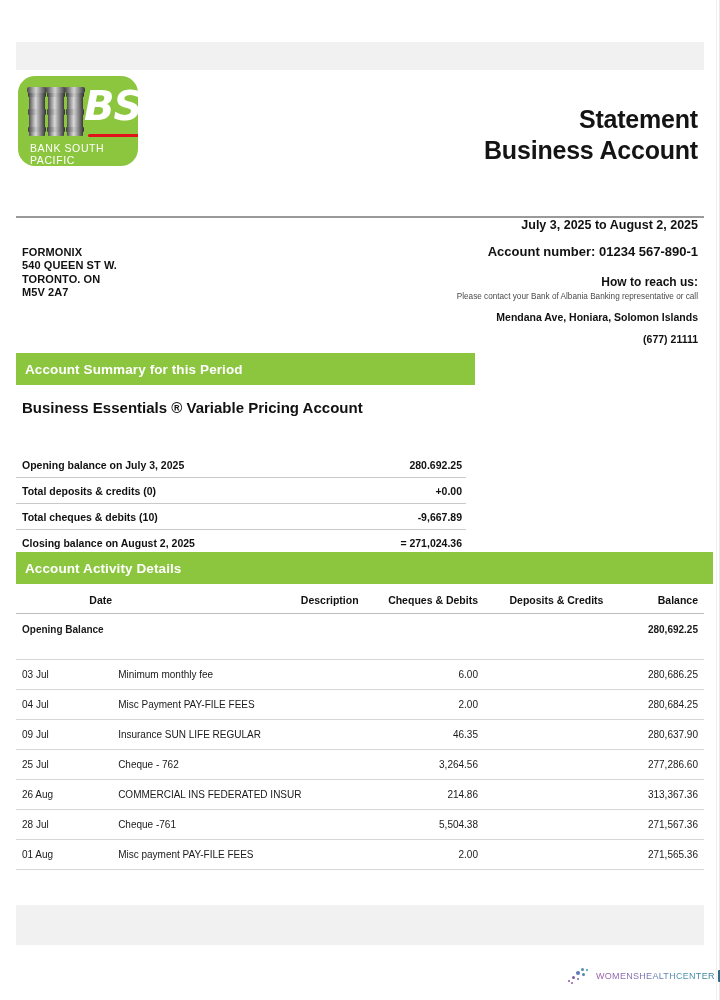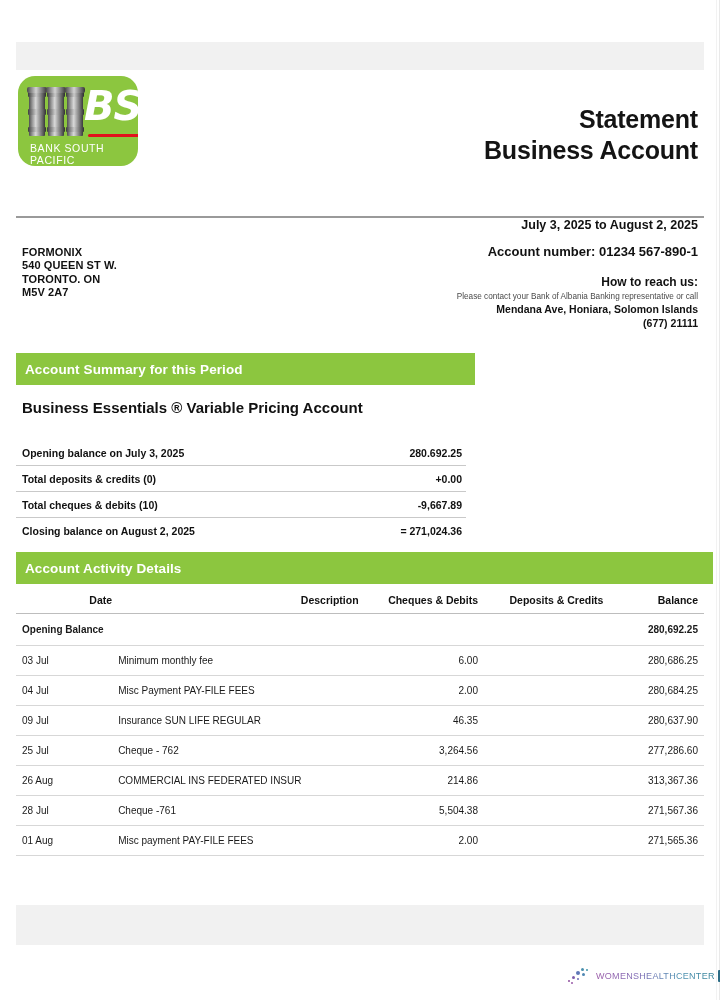--- a/index.html
+++ b/index.html
@@ -188,21 +188,21 @@
   .meta-contact {
     font-size: 8.2px;
     color: #4a4a4a;
     margin-top: 2px;
     line-height: 11px;
   }
   .meta-addr {
     font-size: 10.5px;
     font-weight: bold;
     line-height: 12.5px;
-    margin-top: 1px;
+    margin-top: 9px;
   }
 
   
   .sec-head {
     position: absolute;
     background: #8CC63F;
     color: #ffffff;
     font-size: 13.5px;
     font-weight: bold;
     display: flex;
@@ -219,21 +219,21 @@
     top: 399px;
     font-size: 15px;
     font-weight: bold;
     color: #111;
   }
 
   
   .summary {
     position: absolute;
     left: 16px;
-    top: 440px;
+    top: 452px;
     width: 450px;
     border-collapse: collapse;
     font-size: 10.5px;
   }
   .summary td {
     padding: 7px 0 6px 6px;
     font-weight: bold;
     color: #111;
     border-top: 1px solid #c9c9c9;
   }
@@ -264,21 +264,21 @@
   .activity td {
     padding: 9px 0 9px 6px;
     color: #1a1a1a;
     border-bottom: 1px solid #d7d7d7;
     white-space: nowrap;
   }
   .activity td.num { text-align: right; padding-right: 6px; }
   .activity tr.opening td {
     font-weight: bold;
     padding-top: 10px;
-    padding-bottom: 10px;
+    padding-bottom: 24px;
   }
   .col-date { width: 100px; }
   .col-desc { width: 250px; }
   .col-deb  { width: 125px; }
   .col-cred { width: 125px; }
   .col-bal  { width: 88px; }
 
   
   .watermark {
     position: absolute;

